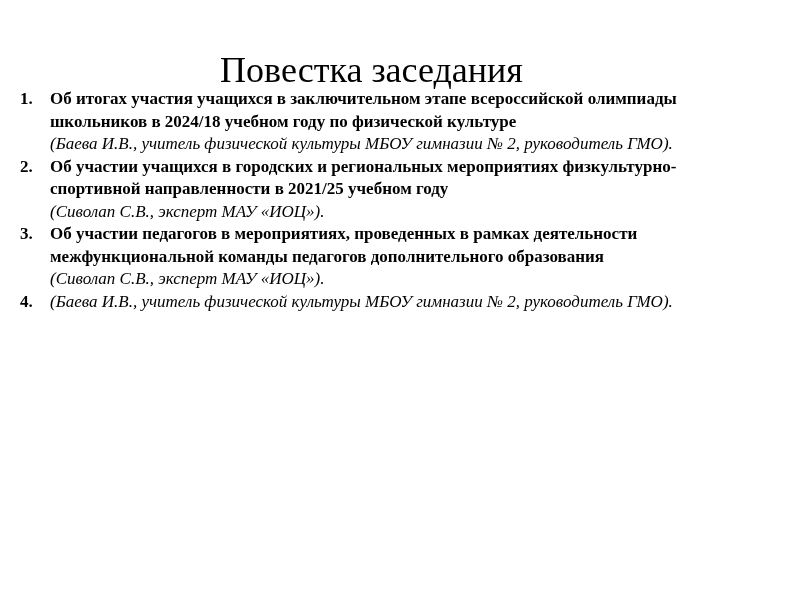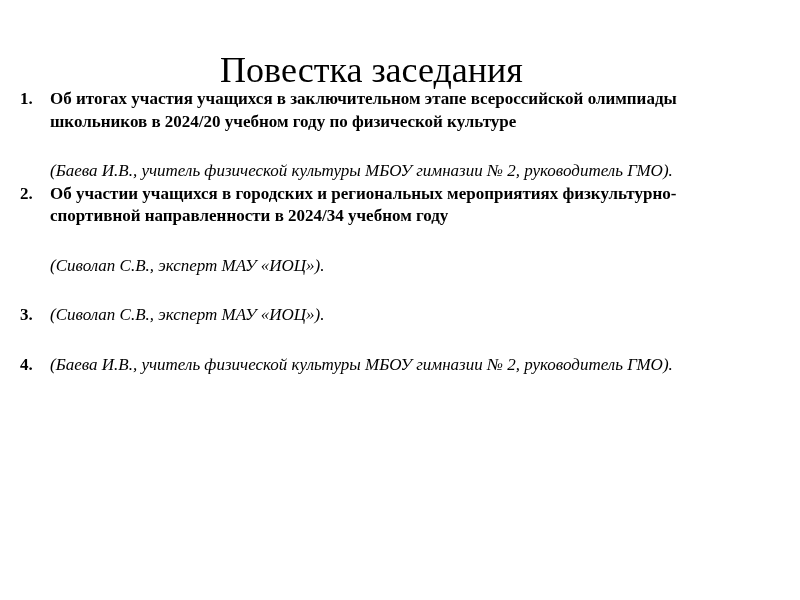--- a/index.html
+++ b/index.html
@@ -48,42 +48,43 @@
       font-weight: bold;
     }
     .agenda-title {
       font-weight: bold;
       display: block;
       white-space: pre-line;
     }
     .agenda-speaker {
       font-style: italic;
       display: block;
-      margin-top: 27px;
     }
   </style>
 </head>
 <body>
 
 <h1 class="slide-title">Повестка заседания</h1>
 
 <ol class="agenda-list">
   <li class="agenda-item">
     <span class="agenda-num">1.</span>
     <span class="agenda-title">Об итогах участия учащихся в заключительном этапе всероссийской олимпиады
-школьников в 2024/20 учебном году по физической культуре</span>
+школьников в 2024/18 учебном году по физической культуре</span>
     <span class="agenda-speaker">(Баева И.В., учитель физической культуры МБОУ гимназии № 2, руководитель ГМО).</span>
   </li>
   <li class="agenda-item">
     <span class="agenda-num">2.</span>
     <span class="agenda-title">Об участии учащихся в городских и региональных мероприятиях физкультурно-
-спортивной направленности в 2024/34 учебном году</span>
+спортивной направленности в 2021/25 учебном году</span>
     <span class="agenda-speaker">(Сиволап С.В., эксперт МАУ «ИОЦ»).</span>
   </li>
   <li class="agenda-item">
     <span class="agenda-num">3.</span>
+    <span class="agenda-title">Об участии педагогов в мероприятиях, проведенных в рамках деятельности
+межфункциональной команды педагогов дополнительного образования</span>
     <span class="agenda-speaker">(Сиволап С.В., эксперт МАУ «ИОЦ»).</span>
   </li>
   <li class="agenda-item">
     <span class="agenda-num">4.</span>
     <span class="agenda-speaker">(Баева И.В., учитель физической культуры МБОУ гимназии № 2, руководитель ГМО).</span>
   </li>
 </ol>
 
 </body></html>

